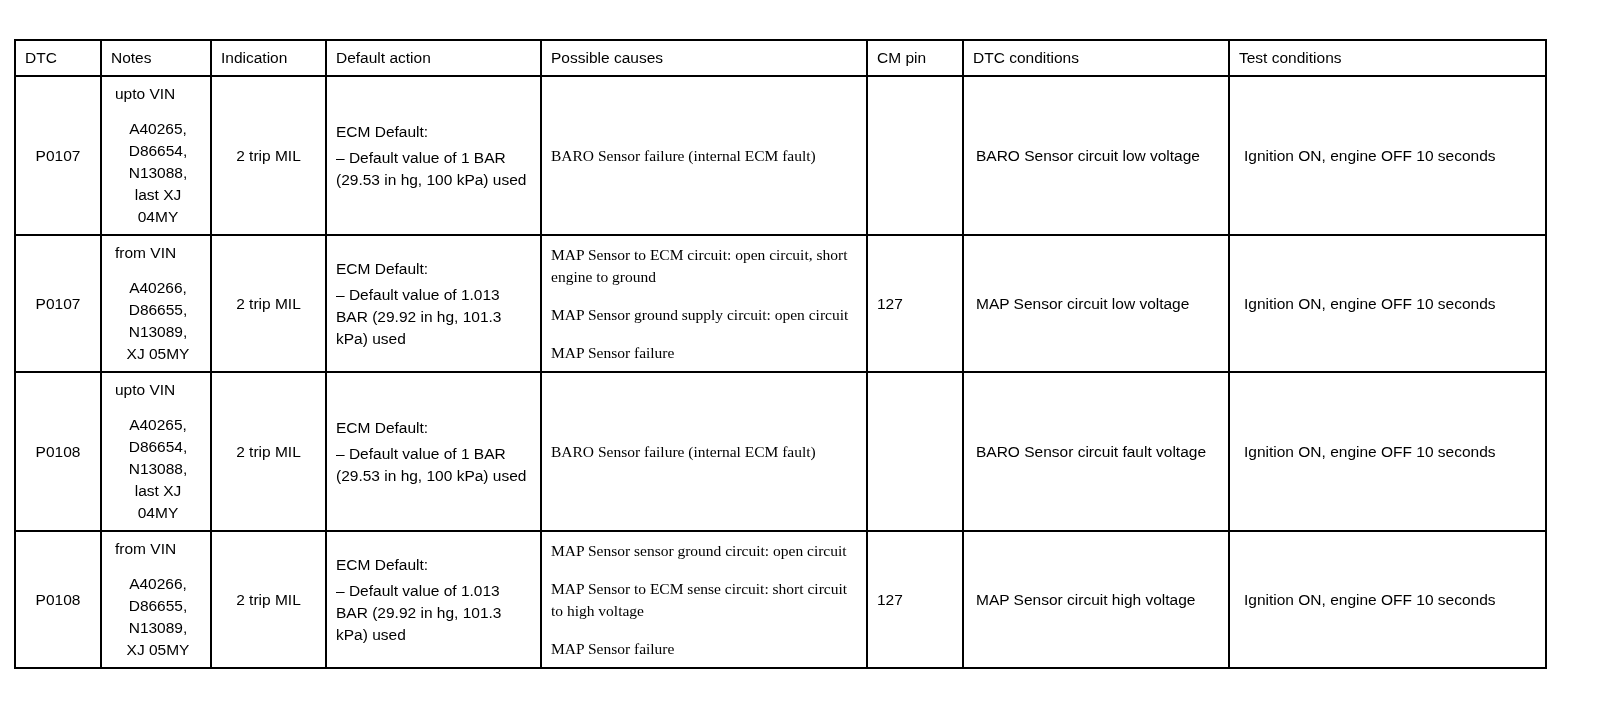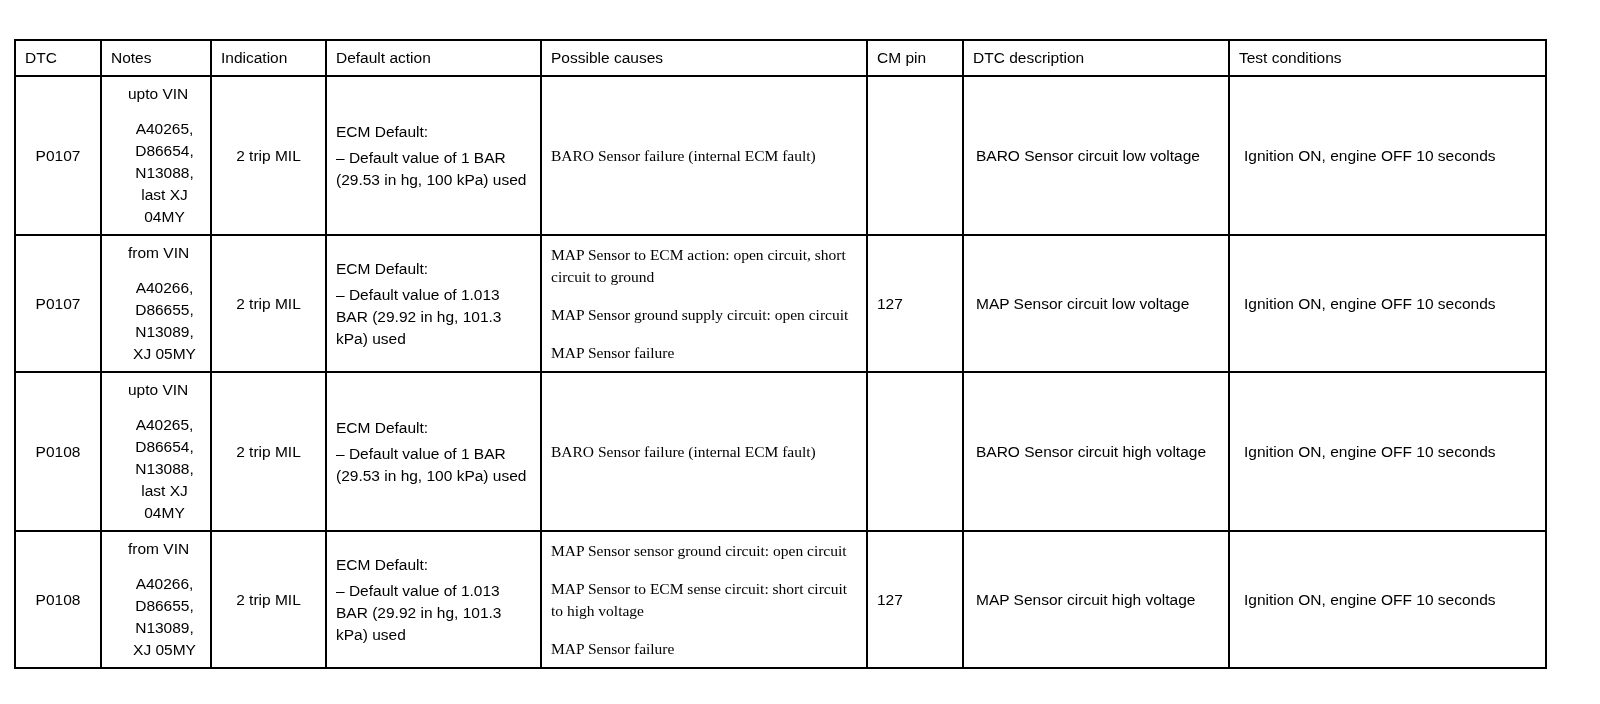--- a/index.html
+++ b/index.html
@@ -51,21 +51,21 @@
   col.c-dtc        { width: 86px;  }
   col.c-notes      { width: 110px; }
   col.c-indication { width: 115px; }
   col.c-default    { width: 215px; }
   col.c-causes     { width: 326px; }
   col.c-cmpin      { width: 96px;  }
   col.c-desc       { width: 266px; }
   col.c-test       { width: 317px; }
 
   td.col-dtc        { text-align: center; }
-  td.col-notes      { text-align: left; padding-left: 26px; }
+  td.col-notes      { text-align: left; padding-left: 13px; }
   td.col-indication { text-align: center; }
   td.col-default    { text-align: left; }
   td.col-causes     { text-align: left; font-family: Liberation Serif, serif; }
   td.col-cmpin      { text-align: left; }
   td.col-desc       { text-align: left; padding-left: 12px; }
   td.col-test       { text-align: left; padding-left: 14px; }
   .line { display: block; }
   .para { display: block; }
   .para + .para { margin-top: 4px; }
   .notes-head { display: block; margin-bottom: 13px; }
@@ -88,21 +88,21 @@
         <col class="c-test">
     </colgroup>
     <thead>
       <tr>
         <th>DTC</th>
         <th>Notes</th>
         <th>Indication</th>
         <th>Default action</th>
         <th>Possible causes</th>
         <th>CM pin</th>
-        <th>DTC description</th>
+        <th>DTC conditions</th>
         <th>Test conditions</th>
       </tr>
     </thead>
     <tbody id="tbody">
         <tr>
           <td class="col-dtc">
             <span class="line">P0107</span>
           </td>
           <td class="col-notes"><span class="notes-head">upto VIN</span><span class="notes-list"><span class="line">A40265,</span><span class="line">D86654,</span><span class="line">N13088,</span><span class="line">last XJ</span><span class="line">04MY</span></span></td>
           <td class="col-indication">
@@ -131,21 +131,21 @@
           </td>
           <td class="col-notes"><span class="notes-head">from VIN</span><span class="notes-list"><span class="line">A40266,</span><span class="line">D86655,</span><span class="line">N13089,</span><span class="line">XJ 05MY</span></span></td>
           <td class="col-indication">
             <span class="line">2 trip MIL</span>
           </td>
           <td class="col-default">
             <span class="para">ECM Default:</span>
             <span class="para">– Default value of 1.013 BAR (29.92 in hg, 101.3 kPa) used</span>
           </td>
           <td class="col-causes causes">
-            <span class="para">MAP Sensor to ECM action: open circuit, short circuit to ground</span>
+            <span class="para">MAP Sensor to ECM circuit: open circuit, short engine to ground</span>
             <span class="para">MAP Sensor ground supply circuit: open circuit</span>
             <span class="para">MAP Sensor failure</span>
           </td>
           <td class="col-cmpin">
             <span class="line">127</span>
           </td>
           <td class="col-desc">
             <span class="line">MAP Sensor circuit low voltage</span>
           </td>
           <td class="col-test">
@@ -164,21 +164,21 @@
             <span class="para">ECM Default:</span>
             <span class="para">– Default value of 1 BAR (29.53 in hg, 100 kPa) used</span>
           </td>
           <td class="col-causes causes">
             <span class="para">BARO Sensor failure (internal ECM fault)</span>
           </td>
           <td class="col-cmpin">
             <span class="line"></span>
           </td>
           <td class="col-desc">
-            <span class="line">BARO Sensor circuit high voltage</span>
+            <span class="line">BARO Sensor circuit fault voltage</span>
           </td>
           <td class="col-test">
             <span class="line">Ignition ON, engine OFF 10 seconds</span>
           </td>
         </tr>
         <tr>
           <td class="col-dtc">
             <span class="line">P0108</span>
           </td>
           <td class="col-notes"><span class="notes-head">from VIN</span><span class="notes-list"><span class="line">A40266,</span><span class="line">D86655,</span><span class="line">N13089,</span><span class="line">XJ 05MY</span></span></td>

